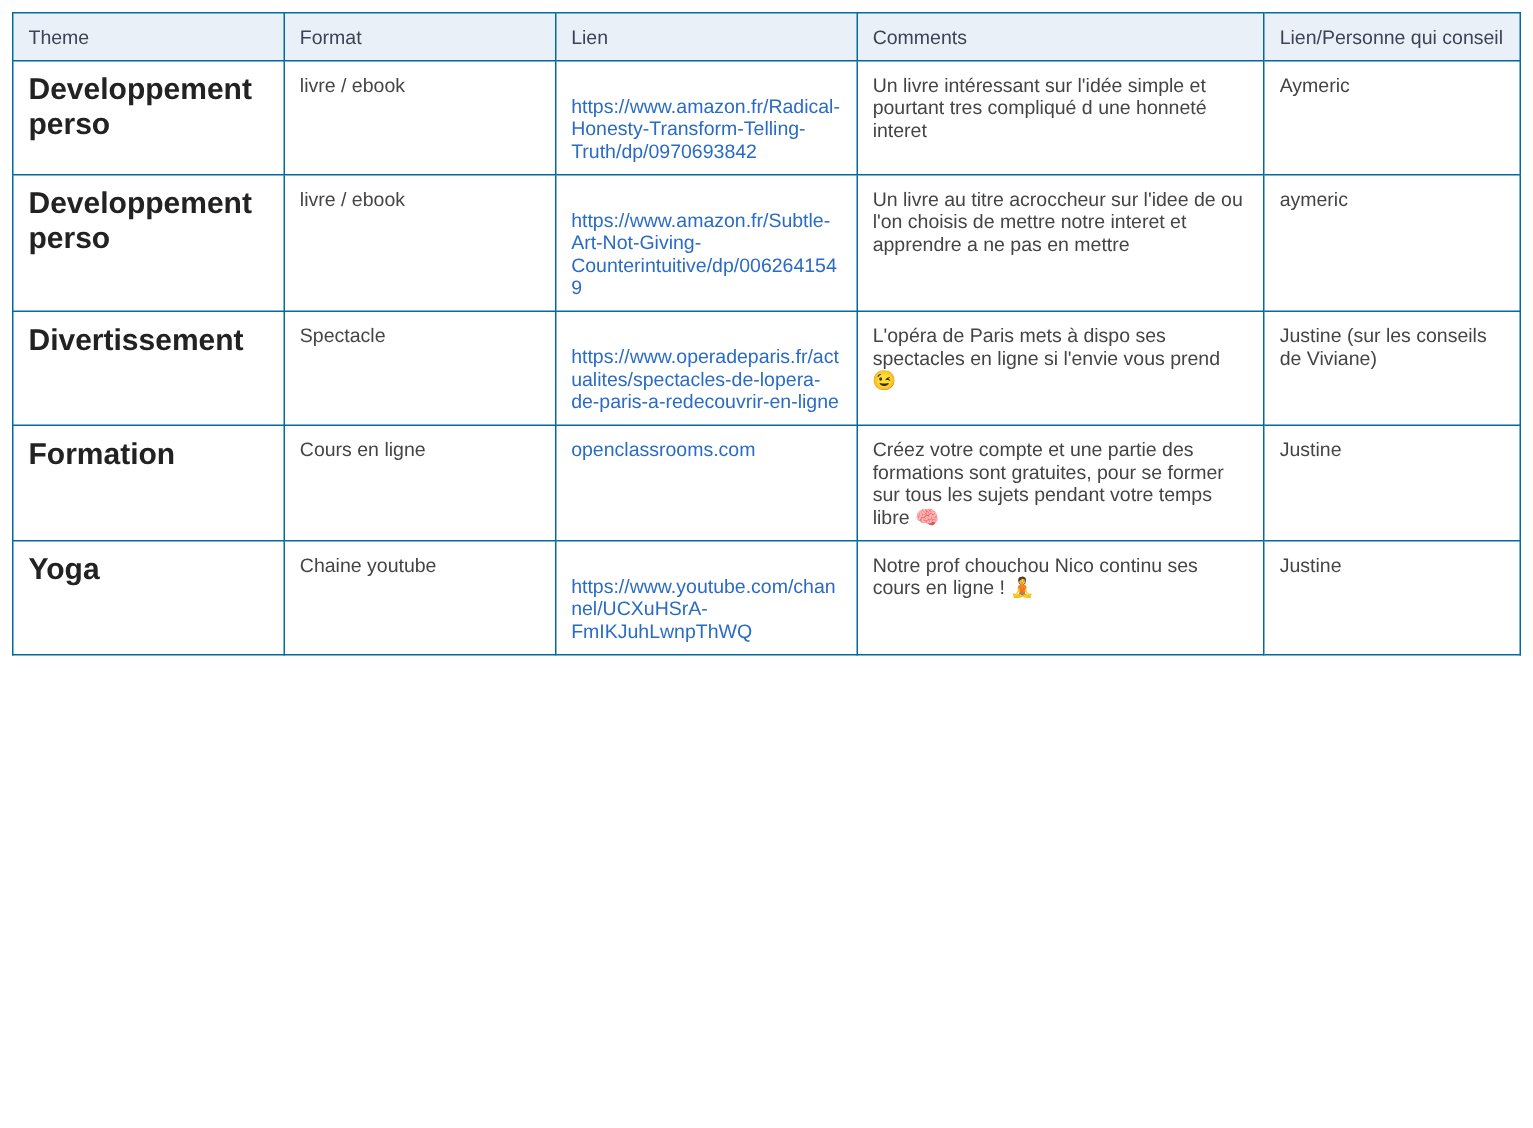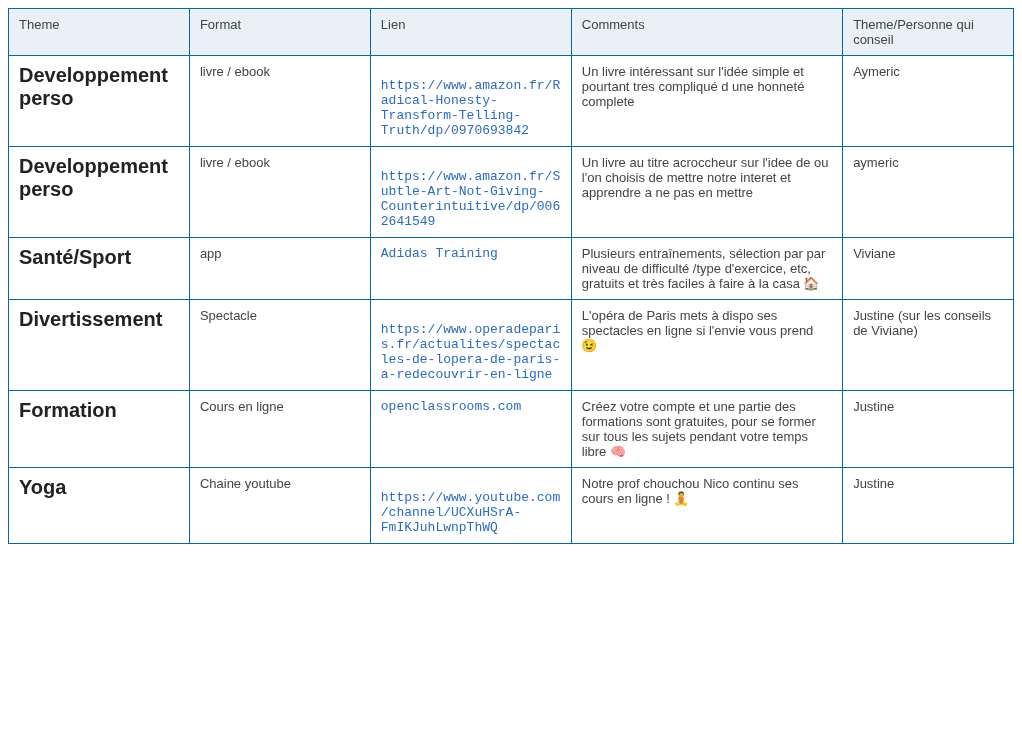--- a/index.html
+++ b/index.html
@@ -38,21 +38,20 @@
     .col-lien { width: 20%; }
     .col-comments { width: 27%; }
     .col-team { width: 17%; }
     .theme-cell {
       font-weight: 700;
       font-size: 20px;
       color: #222;
     }
     .link-cell {
       color: #2a6cc4;
-      font-family: Liberation Mono, monospace;
     }
     .link-cell a {
       color: #2a6cc4;
       text-decoration: none;
     }
     .format-cell, .comments-cell, .team-cell {
       color: #444;
       margin-left: 26px;
     }
     .link-spacer {
@@ -70,44 +69,37 @@
     <col class="col-lien">
     <col class="col-comments">
     <col class="col-team">
   </colgroup>
   <thead>
     <tr>
       <th>Theme</th>
       <th>Format</th>
       <th>Lien</th>
       <th>Comments</th>
-      <th>Theme/Personne qui conseil</th>
+      <th>Lien/Personne qui conseil</th>
     </tr>
   </thead>
   <tbody>
     <tr>
       <td class="theme-cell">Developpement perso</td>
       <td class="format-cell">livre / ebook</td>
       <td class="link-cell"><span class="link-spacer"></span><a href="#">https://www.amazon.fr/Radical-Honesty-Transform-Telling-Truth/dp/0970693842</a></td>
-      <td class="comments-cell">Un livre intéressant sur l'idée simple et pourtant tres compliqué d une honneté complete</td>
+      <td class="comments-cell">Un livre intéressant sur l'idée simple et pourtant tres compliqué d une honneté interet</td>
       <td class="team-cell">Aymeric</td>
     </tr>
     <tr>
       <td class="theme-cell">Developpement perso</td>
       <td class="format-cell">livre / ebook</td>
       <td class="link-cell"><span class="link-spacer"></span><a href="#">https://www.amazon.fr/Subtle-Art-Not-Giving-Counterintuitive/dp/0062641549</a></td>
       <td class="comments-cell">Un livre au titre acroccheur sur l'idee de ou l'on choisis de mettre notre interet et apprendre a ne pas en mettre</td>
       <td class="team-cell">aymeric</td>
-    </tr>
-    <tr>
-      <td class="theme-cell">Santé/Sport</td>
-      <td class="format-cell">app</td>
-      <td class="link-cell">Adidas Training</td>
-      <td class="comments-cell">Plusieurs entraînements, sélection par par niveau de difficulté /type d'exercice, etc, gratuits et très faciles à faire à la casa 🏠</td>
-      <td class="team-cell">Viviane</td>
     </tr>
     <tr>
       <td class="theme-cell">Divertissement</td>
       <td class="format-cell">Spectacle</td>
       <td class="link-cell"><span class="link-spacer"></span><a href="#">https://www.operadeparis.fr/actualites/spectacles-de-lopera-de-paris-a-redecouvrir-en-ligne</a></td>
       <td class="comments-cell">L'opéra de Paris mets à dispo ses spectacles en ligne si l'envie vous prend 😉</td>
       <td class="team-cell">Justine (sur les conseils de Viviane)</td>
     </tr>
     <tr>
       <td class="theme-cell">Formation</td>

